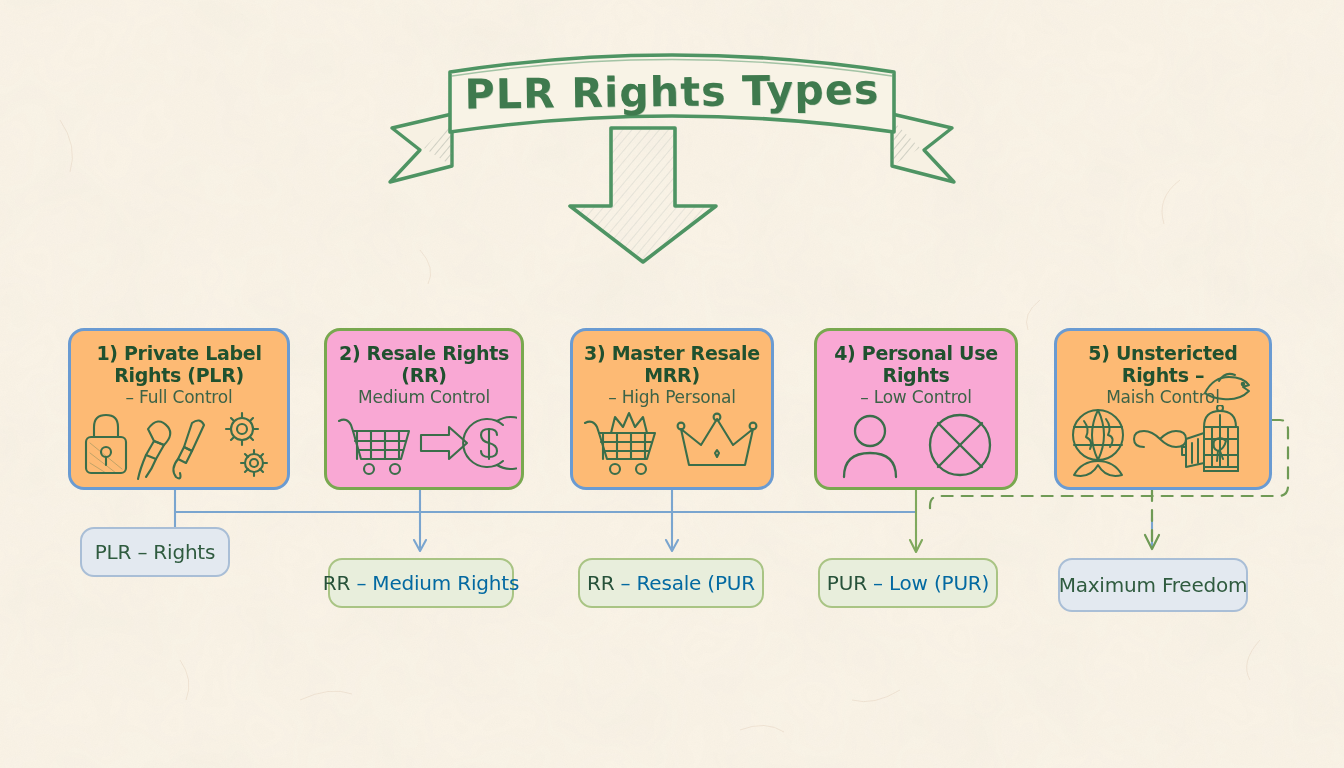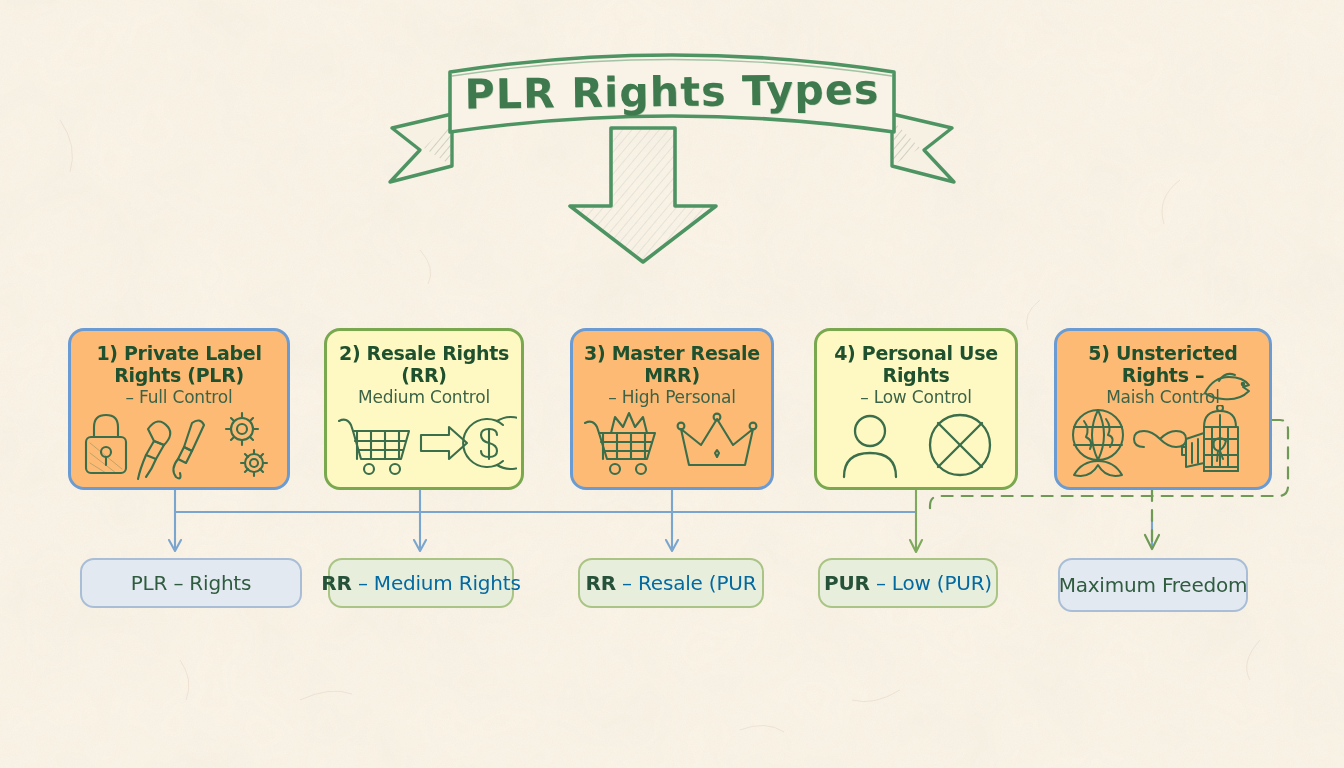--- a/index.html
+++ b/index.html
@@ -65,21 +65,21 @@
     align-items: center;
     padding-top: 12px;
     z-index: 4;
   }
   .card.blue {
     border-color: #6a9bd2;
     background: #fdba74;
   }
   .card.green {
     border-color: #79a84f;
-    background: #fef9c3;
+    background: #f9a8d4;
   }
   .card-title {
     font-family: "DejaVu Sans", sans-serif;
     font-size: 19px;
     font-weight: bold;
     line-height: 1.14;
     text-align: center;
     color: #20512f;
     width: 92%;
     letter-spacing: -0.3px;
@@ -126,21 +126,21 @@
     border-color: #a9c484;
     background: #e8eedc;
   }
   .pill-text {
     font-family: "DejaVu Sans", sans-serif;
     font-size: 20px;
     color: #2f5b3f;
     letter-spacing: -0.2px;
   }
   .pill-text .strong {
-    font-weight: bold;
+    font-weight: normal;
     color: #27523a;
   }
   .pill-text .muted {
     color: #0369a1;
   }
 
   
   #connector-layer {
     position: absolute;
     inset: 0;
@@ -409,21 +409,21 @@
           <path d="M132 38 L132 58 M138 34 L138 58"></path>
           <path d="M122 42 L126 42 L126 50 L122 50 Z"></path>
 
           <path d="M154 36 Q160 30 166 36 Q164 44 158 46 Q152 44 154 36 Z"></path>
           <path d="M158 46 L157 56 M160 46 L163 54"></path>
         </g>
       </svg>
     </div>
   </div>
 
-  <div class="pill blue" style="left:80px; top:558px; width:222px; height:50px;">
+  <div class="pill blue" style="left:80px; top:527px; width:150px; height:50px;">
     <span class="pill-text">
       <span>PLR</span><span> – Rights</span>
     </span>
   </div>
 
   <div class="pill green" style="left:328px; top:558px; width:186px; height:50px;">
     <span class="pill-text">
       <span class="strong">RR</span><span class="muted"> – Medium Rights</span>
     </span>
   </div>

